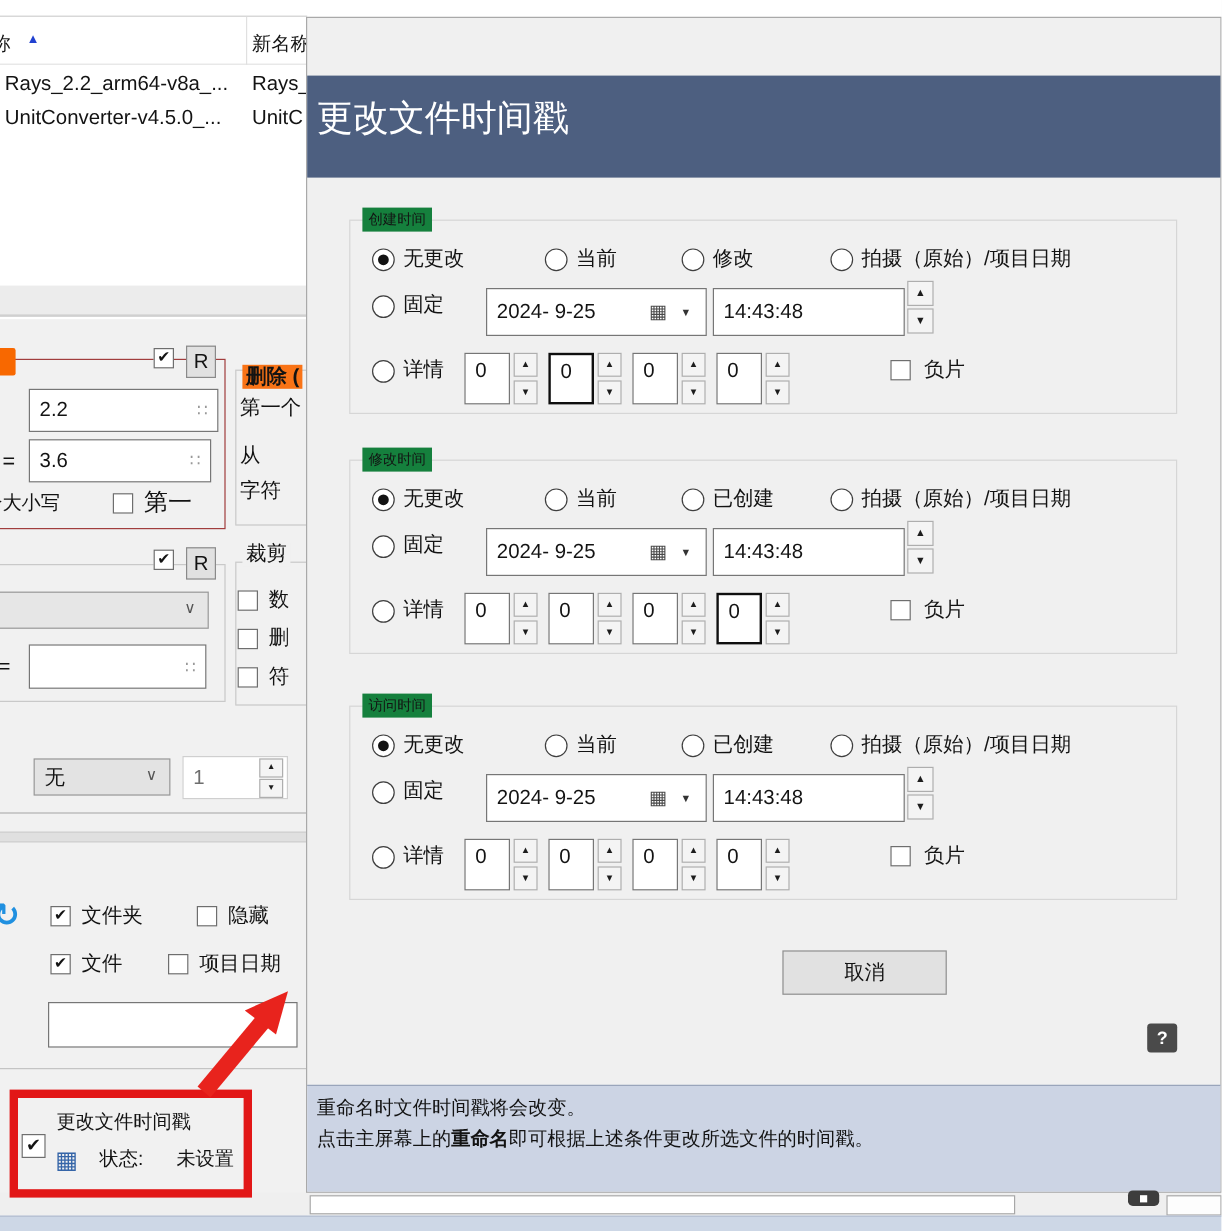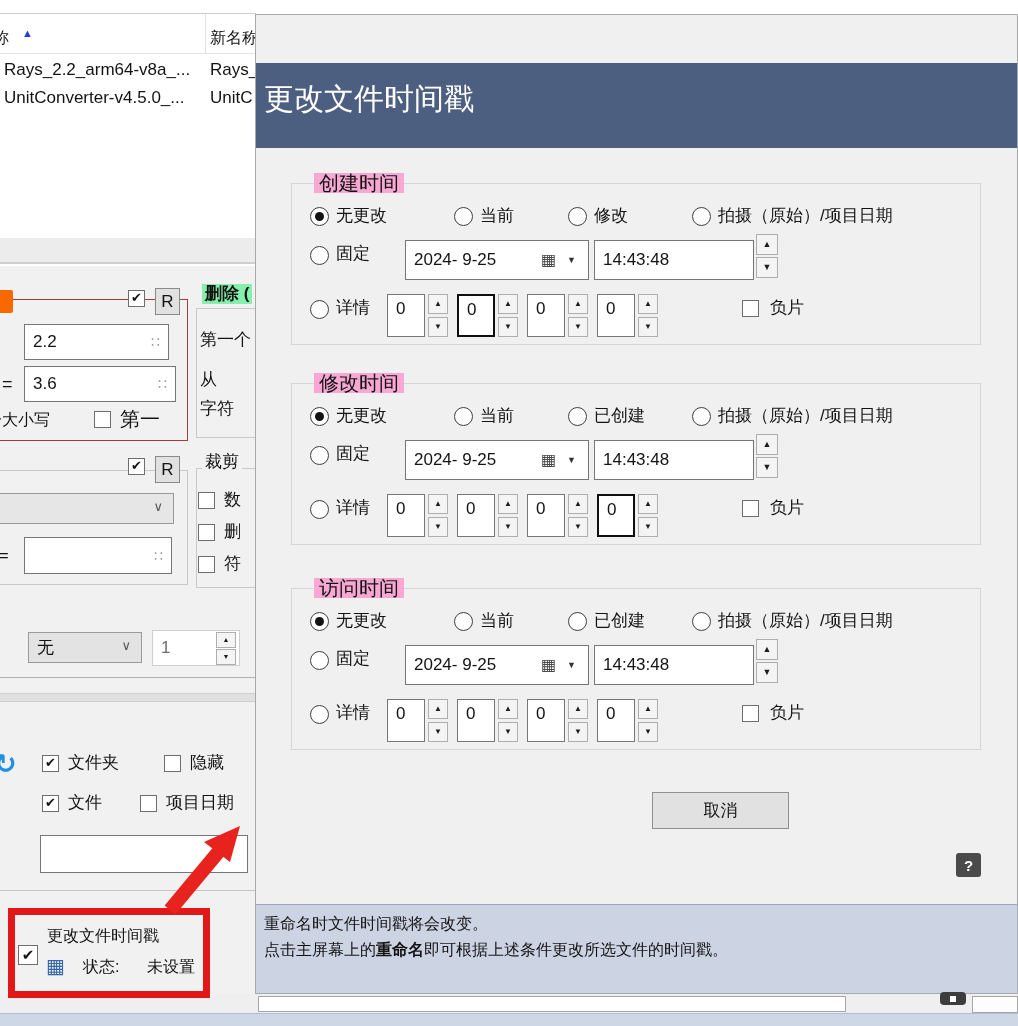--- a/index.html
+++ b/index.html
@@ -9,21 +9,21 @@
 .t{position:absolute;white-space:nowrap;font-size:17px;line-height:20px}
 i{font-style:normal}
 .chk{position:absolute;width:17px;height:17px;background:#fff;border:1px solid #6e6e6e;text-align:center}
 .chk i{display:block;font-size:13px;line-height:14px;font-weight:bold}
 .rad{position:absolute;width:19px;height:19px;background:#fff;border:1px solid #3f3f3f;border-radius:50%}
 .rad.on::after{content:"";position:absolute;left:4px;top:4px;width:9px;height:9px;background:#121212;border-radius:50%}
 .fld{position:absolute;background:#fff;border:1px solid #767676;display:flex;align-items:center;padding-left:8px;font-size:17px}
 .foc{border:2px solid #0f0f0f}
 .sb{position:absolute;width:20px;height:20px;background:#f4f4f4;border:1px solid #aeaeae;font-size:8px;line-height:17px;text-align:center;color:#1d1d1d}
 .grp{position:absolute;left:35px;width:690px;height:162px;border:1px solid #d6d6d6}
-.leg{position:absolute;top:-11px;left:22px;background:#f9a8d4;padding:0 5px;font-size:20px;line-height:20px}
+.leg{position:absolute;top:-11px;left:10px;background:#15803d;padding:0 5px;font-size:12px;line-height:20px}
 .btn{position:absolute;background:#e1e1e1;display:flex;align-items:center;justify-content:center;font-size:17px}
 .dots{position:absolute;right:8px;top:50%;transform:translateY(-50%);color:#999;font-size:14px}
 #dlg{position:absolute;left:255px;top:14px;width:763px;height:980px;background:#f0f0f0;border:1px solid #a9a9a9;z-index:10}
 .bold{font-weight:bold}
 </style>
 </head>
 <body>
 
 <div id="s">
 
@@ -35,41 +35,41 @@
 
   <span class="t" style="left:4px;top:60px">Rays_2.2_arm64-v8a_...</span>
   <span class="t" style="left:210px;top:60px">Rays_</span>
   <span class="t" style="left:4px;top:88px">UnitConverter-v4.5.0_...</span>
   <span class="t" style="left:210px;top:88px">UnitC</span>
 
   <div class="a" style="left:0;top:238px;width:256px;height:26px;background:#ececec;border-bottom:2px solid #d0d0d0"></div>
   <div class="a" style="left:0;top:266px;width:256px;height:747px;background:#f1f1f1"></div>
 
   <div class="a" style="left:196px;top:308px;width:62px;height:130px;border:1px solid #c9c9c9"></div>
-  <span class="t bold" style="left:202px;top:284px;background:#86efac;padding:0 3px">删除 (</span>
+  <span class="t bold" style="left:202px;top:304px;background:#f97316;padding:0 3px">删除 (</span>
   <span class="t" style="left:200px;top:330px">第一个</span>
   <span class="t" style="left:200px;top:370px">从</span>
   <span class="t" style="left:200px;top:399px">字符</span>
 
   <div class="a" style="left:196px;top:468px;width:62px;height:120px;border:1px solid #c9c9c9"></div>
   <span class="t" style="left:202px;top:452px;background:#f1f1f1;padding:0 3px">裁剪</span>
   <span class="chk" style="left:198px;top:492px"></span>
   <span class="t" style="left:224px;top:490px">数</span>
   <span class="chk" style="left:198px;top:524px"></span>
   <span class="t" style="left:224px;top:522px">删</span>
   <span class="chk" style="left:198px;top:556px"></span>
   <span class="t" style="left:224px;top:554px">符</span>
 
   <div class="a" style="left:-22px;top:299px;width:210px;height:142px;border:1px solid #a13d3d"></div>
   <div class="a" style="left:-8px;top:290px;width:21px;height:23px;background:#f86800;border-radius:2px"></div>
   <span class="chk" style="left:128px;top:290px">
       <i>✔</i>
     </span>
   <div class="btn" style="left:155px;top:288px;width:25px;height:27px;border:1px solid #8a8a8a">R</div>
-  <div class="fld" style="left:24px;top:324px;width:145px;height:36px">
+  <div class="fld" style="left:24px;top:324px;width:158px;height:36px">
       <span>2.2</span>
       <i class="dots">∷</i>
     </div>
   <span class="t" style="left:2px;top:374px;font-size:18px">=</span>
   <div class="fld" style="left:24px;top:366px;width:152px;height:36px">
       <span>3.6</span>
       <i class="dots">∷</i>
     </div>
   <span class="t" style="left:-14px;top:410px;font-size:16px">分大小写</span>
   <span class="chk" style="left:94px;top:411px"></span>

